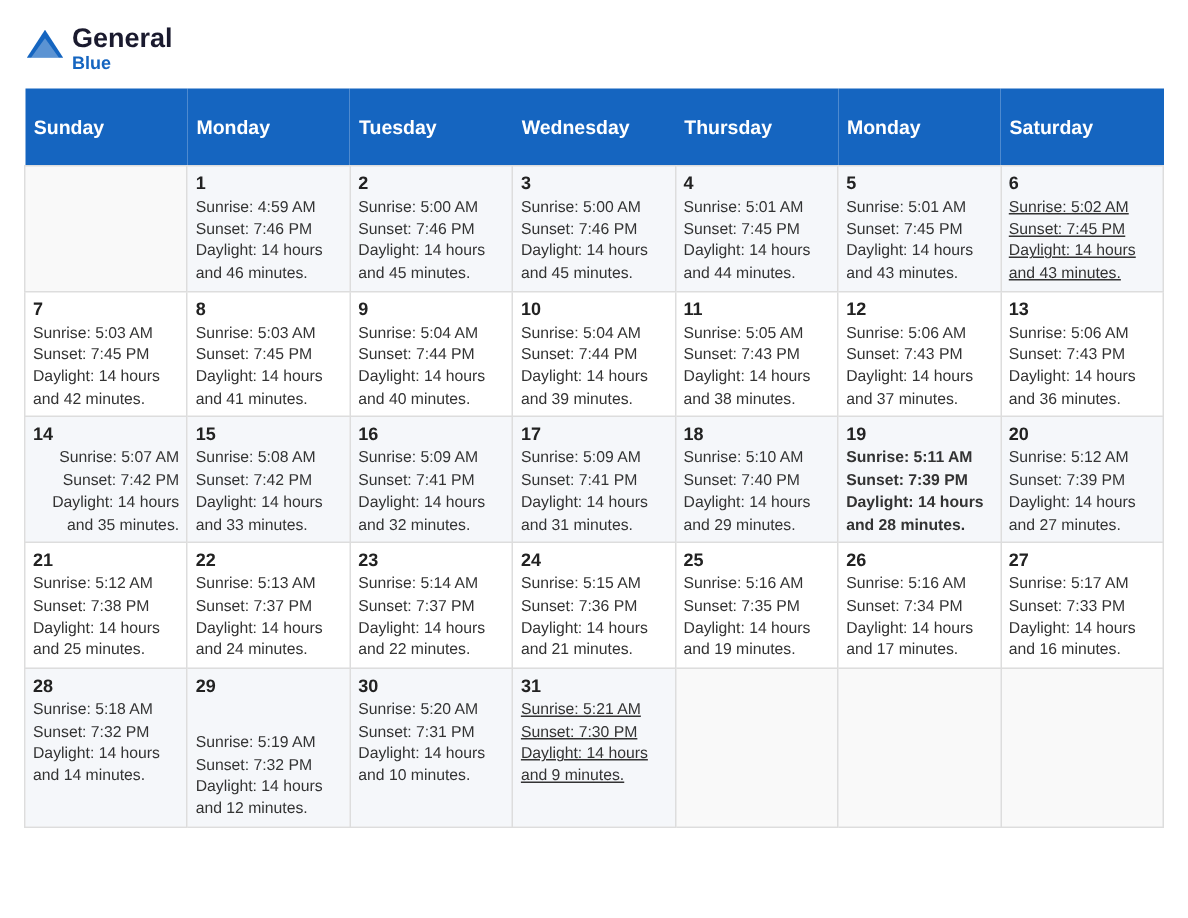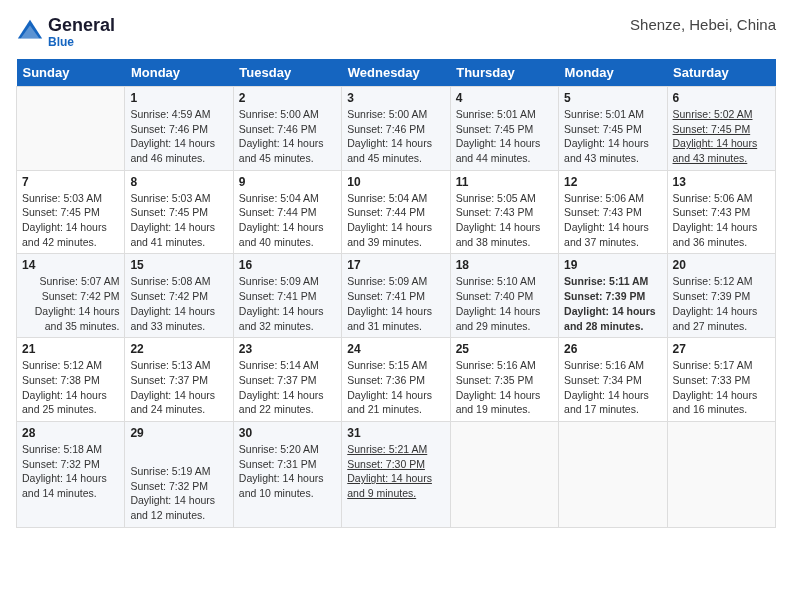--- a/index.html
+++ b/index.html
@@ -55,21 +55,21 @@
     }
     table {
       width: 100%;
       border-collapse: collapse;
       font-size: 11px;
     }
     thead tr th {
       background: #1565c0;
       color: #fff;
       text-align: left;
-      padding: 6px 6px;
+      padding: 18px 6px;
       font-size: 13px;
       font-weight: bold;
     }
     tbody tr {
       vertical-align: top;
     }
     tbody tr:nth-child(odd) {
       background: #f5f7fa;
     }
     tbody tr:nth-child(even) {
@@ -105,21 +105,20 @@
     <svg class="logo-icon" viewBox="0 0 30 30" xmlns="http://www.w3.org/2000/svg">
       <polygon points="15,2 28,22 2,22" fill="#1565c0"></polygon>
       <polygon points="15,8 25,22 5,22" fill="#fff" opacity="0.3"></polygon>
     </svg>
     <div class="logo-text">
       <span class="logo-general">General</span>
       <span class="logo-blue">Blue</span>
     </div>
   </div>
   <div class="title-block">
-    <div class="location">Shenze, Hebei, China</div>
   </div>
 </div>
 
 <table>
   <thead>
     <tr>
     <th>Sunday</th>
         <th>Monday</th>
         <th>Tuesday</th>
         <th>Wednesday</th>

